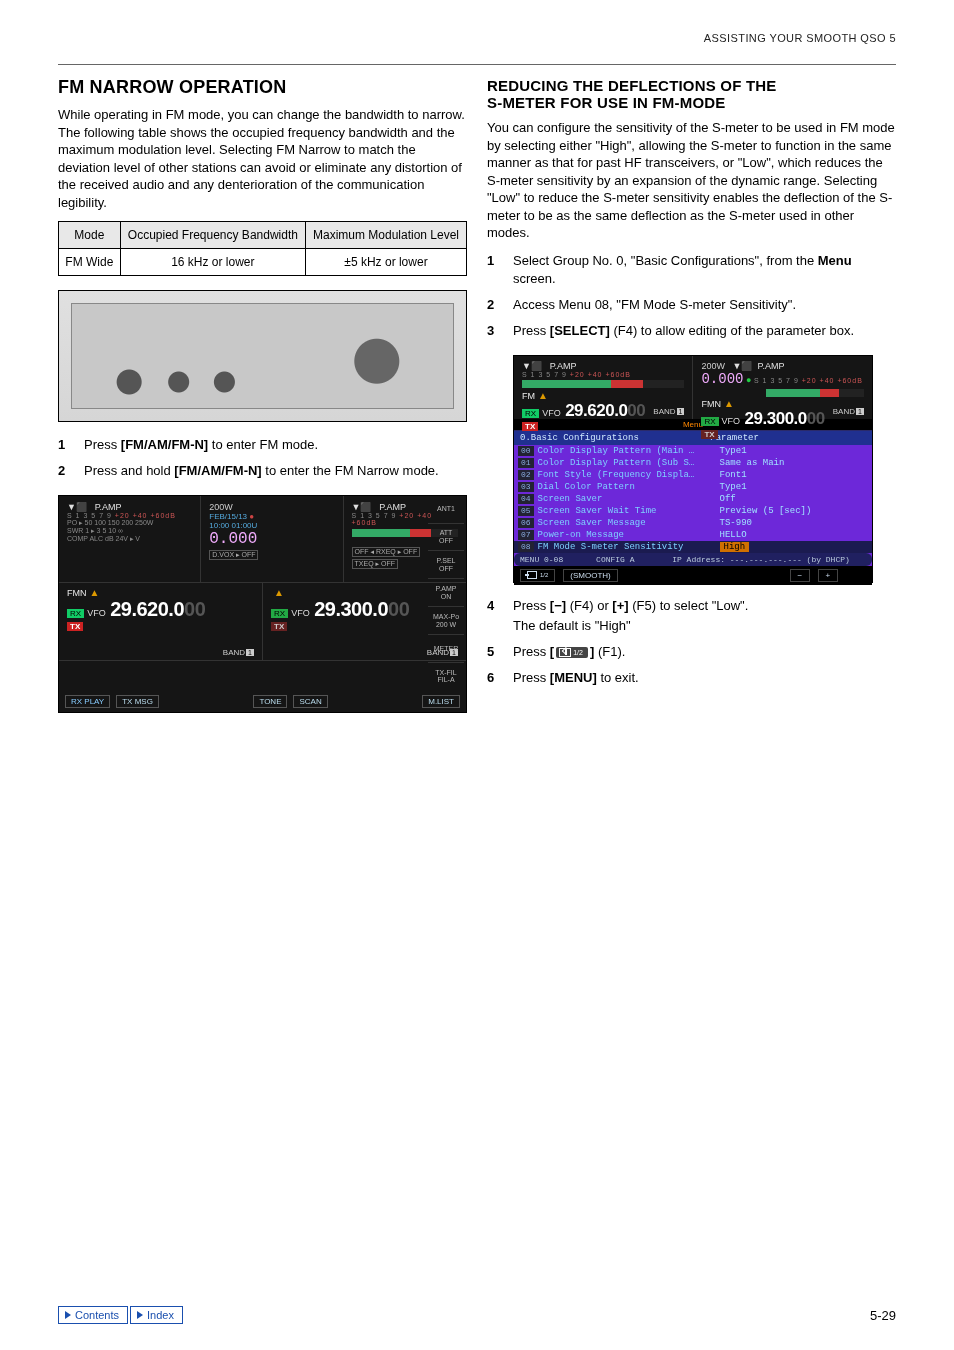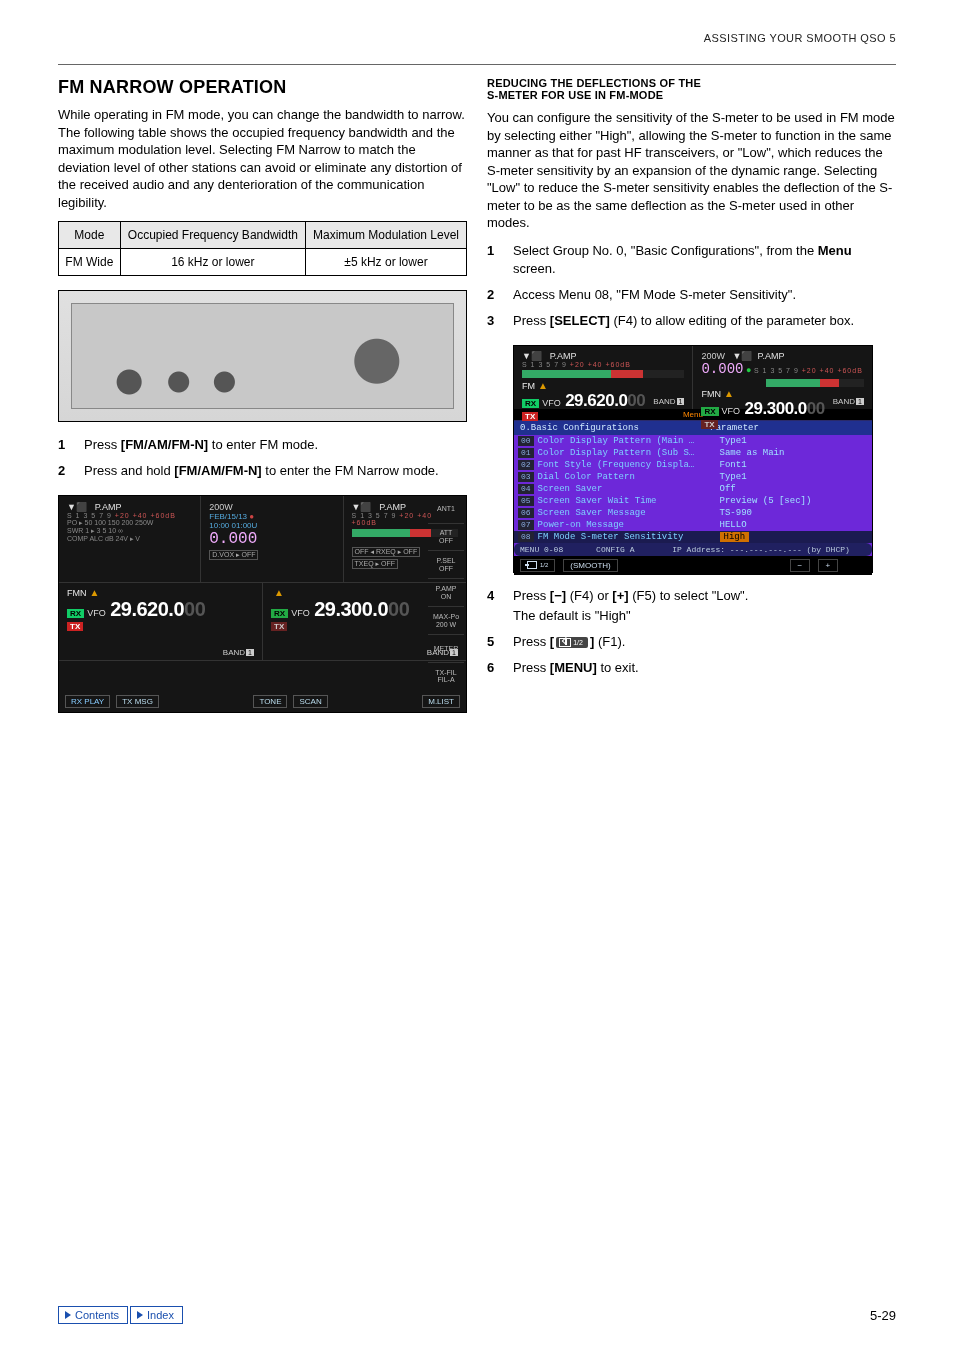--- a/index.html
+++ b/index.html
@@ -3,21 +3,21 @@
 <meta charset="utf-8">
 <style>
   * { box-sizing: border-box; margin: 0; padding: 0; }
   html, body { width: 954px; height: 1350px; font-family: Arial, Helvetica, sans-serif; font-size: 13px; color: #000; background: #fff; }
   .page { width: 954px; height: 1350px; padding: 32px 58px 26px 58px; position: relative; }
   .runhead { text-align: right; font-size: 11px; letter-spacing: 0.4px; color: #222; margin-bottom: 20px; }
   .hr-top { border: none; border-top: 1px solid #666; margin-top: 4px; }
   .cols { display: flex; gap: 20px; }
   .col { flex: 1 1 0; min-width: 0; }
   h2.section { font-size: 18px; font-weight: bold; letter-spacing: 0.2px; margin: 12px 0 8px 0; text-transform: uppercase; }
-  h2.section.smaller { font-size: 11px; }
+  h2.section.smaller { font-size: 15px; }
   p.body { font-size: 13px; line-height: 1.35; margin-bottom: 10px; }
   table.modetable { width: 100%; border-collapse: collapse; margin: 6px 0 14px 0; font-size: 12px; }
   table.modetable th, table.modetable td { border: 1px solid #000; padding: 6px 6px; text-align: center; vertical-align: middle; }
   table.modetable th { background: #e8e8e8; font-weight: normal; }
   .img-ph { width: 100%; background: #151515; border: 1px solid #000; position: relative; margin-bottom: 14px; }
   .img-ph.radio { height: 132px; background: linear-gradient(#e0e0e0,#d6d6d6); }
   .img-ph.radio::after { content: ""; position: absolute; inset: 12px; background:
      radial-gradient(circle at 15% 75%, #555 12px, transparent 13px),
      radial-gradient(circle at 28% 75%, #555 10px, transparent 11px),
      radial-gradient(circle at 40% 75%, #555 10px, transparent 11px),
@@ -33,21 +33,21 @@
   .pamp { color:#e0e0e0; font-size:9px; }
   .smeter { height:8px; margin-top:2px; background: linear-gradient(90deg,#3a6 0 55%, #c33 55% 75%, #222 75% 100%); }
   .sbar-labels { color:#888; font-size:7px; letter-spacing:1px; }
   .lcd-readout { color:#f0abfc; font-family:"Courier New",monospace; font-size:10px; }
   .lcd-date { color:#5ad; font-size:8px; }
   .lcd-knob { color:#aaa; font-size:7px; border:1px solid #555; padding:0 2px; display:inline-block; margin-top:2px;}
   .lcd-mid { display:flex; height:36%; border-top:1px solid #333; }
   .lcd-midhalf { flex:1; padding:4px 8px; position:relative; color:#ccc; font-size:9px;}
   .lcd-midhalf + .lcd-midhalf { border-left:1px solid #333; }
   .fmn { color:#e8e8e8; font-size:9px; }
-  .rxbox { display:inline-block; background:#1c6; color:#000; padding:0 3px; font-size:8px; font-weight:bold;}
+  .rxbox { display:inline-block; background:#1c6; color:#000; padding:0 3px; font-size:8px; font-weight:normal;}
   .txbox { display:inline-block; background:#c22; color:#fff; padding:0 3px; font-size:8px; font-weight:bold;}
   .vfolabel { color:#ddd; font-size:9px; margin-left:3px;}
   .tri { color:#d90; font-size:10px; margin-left:3px;}
   .freq-big { color:#fff; font-family:"Arial Narrow",Arial,sans-serif; font-size:20px; font-weight:bold; letter-spacing:-0.5px; display:inline-block; margin-left:2px;}
   .freq-big .dim { color:#555; }
   .band-badge { position:absolute; bottom:3px; right:8px; color:#ccc; font-size:8px; }
   .band-badge .num { background:#ccc; color:#000; padding:0 2px; font-size:7px; margin-left:1px;}
   .lcd-bottom { height:24%; border-top:1px solid #333; display:flex; align-items:flex-end; padding:4px 6px; gap:6px; font-size:8px; color:#ccc;}
   .lcd-bottom .btn { border:1px solid #555; padding:1px 5px; color:#bde; font-size:8px; }
   .lcd-bottom .btn.blue { color:#8cf; }

